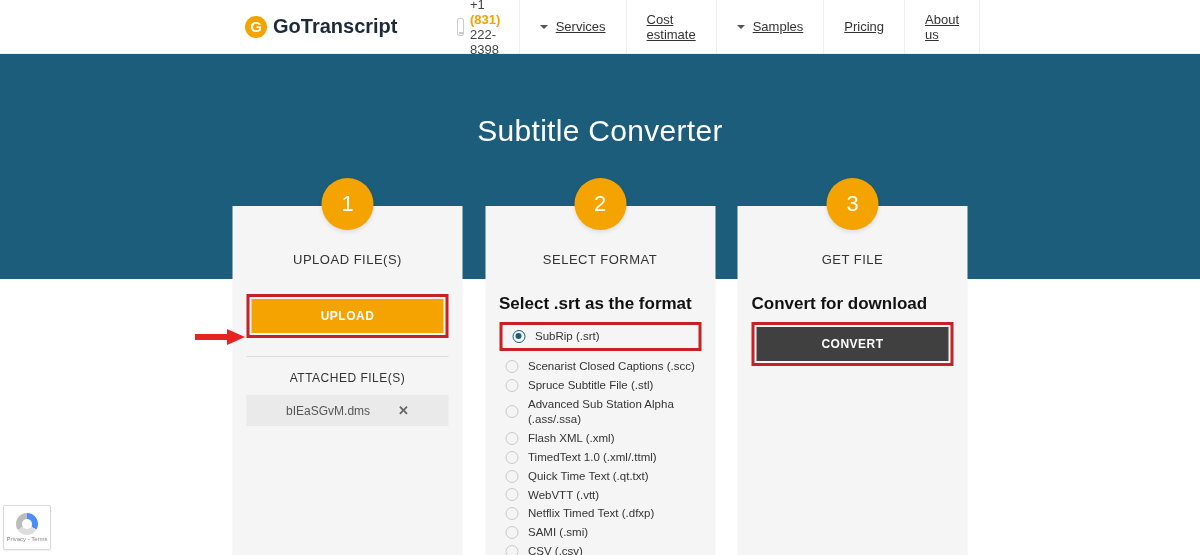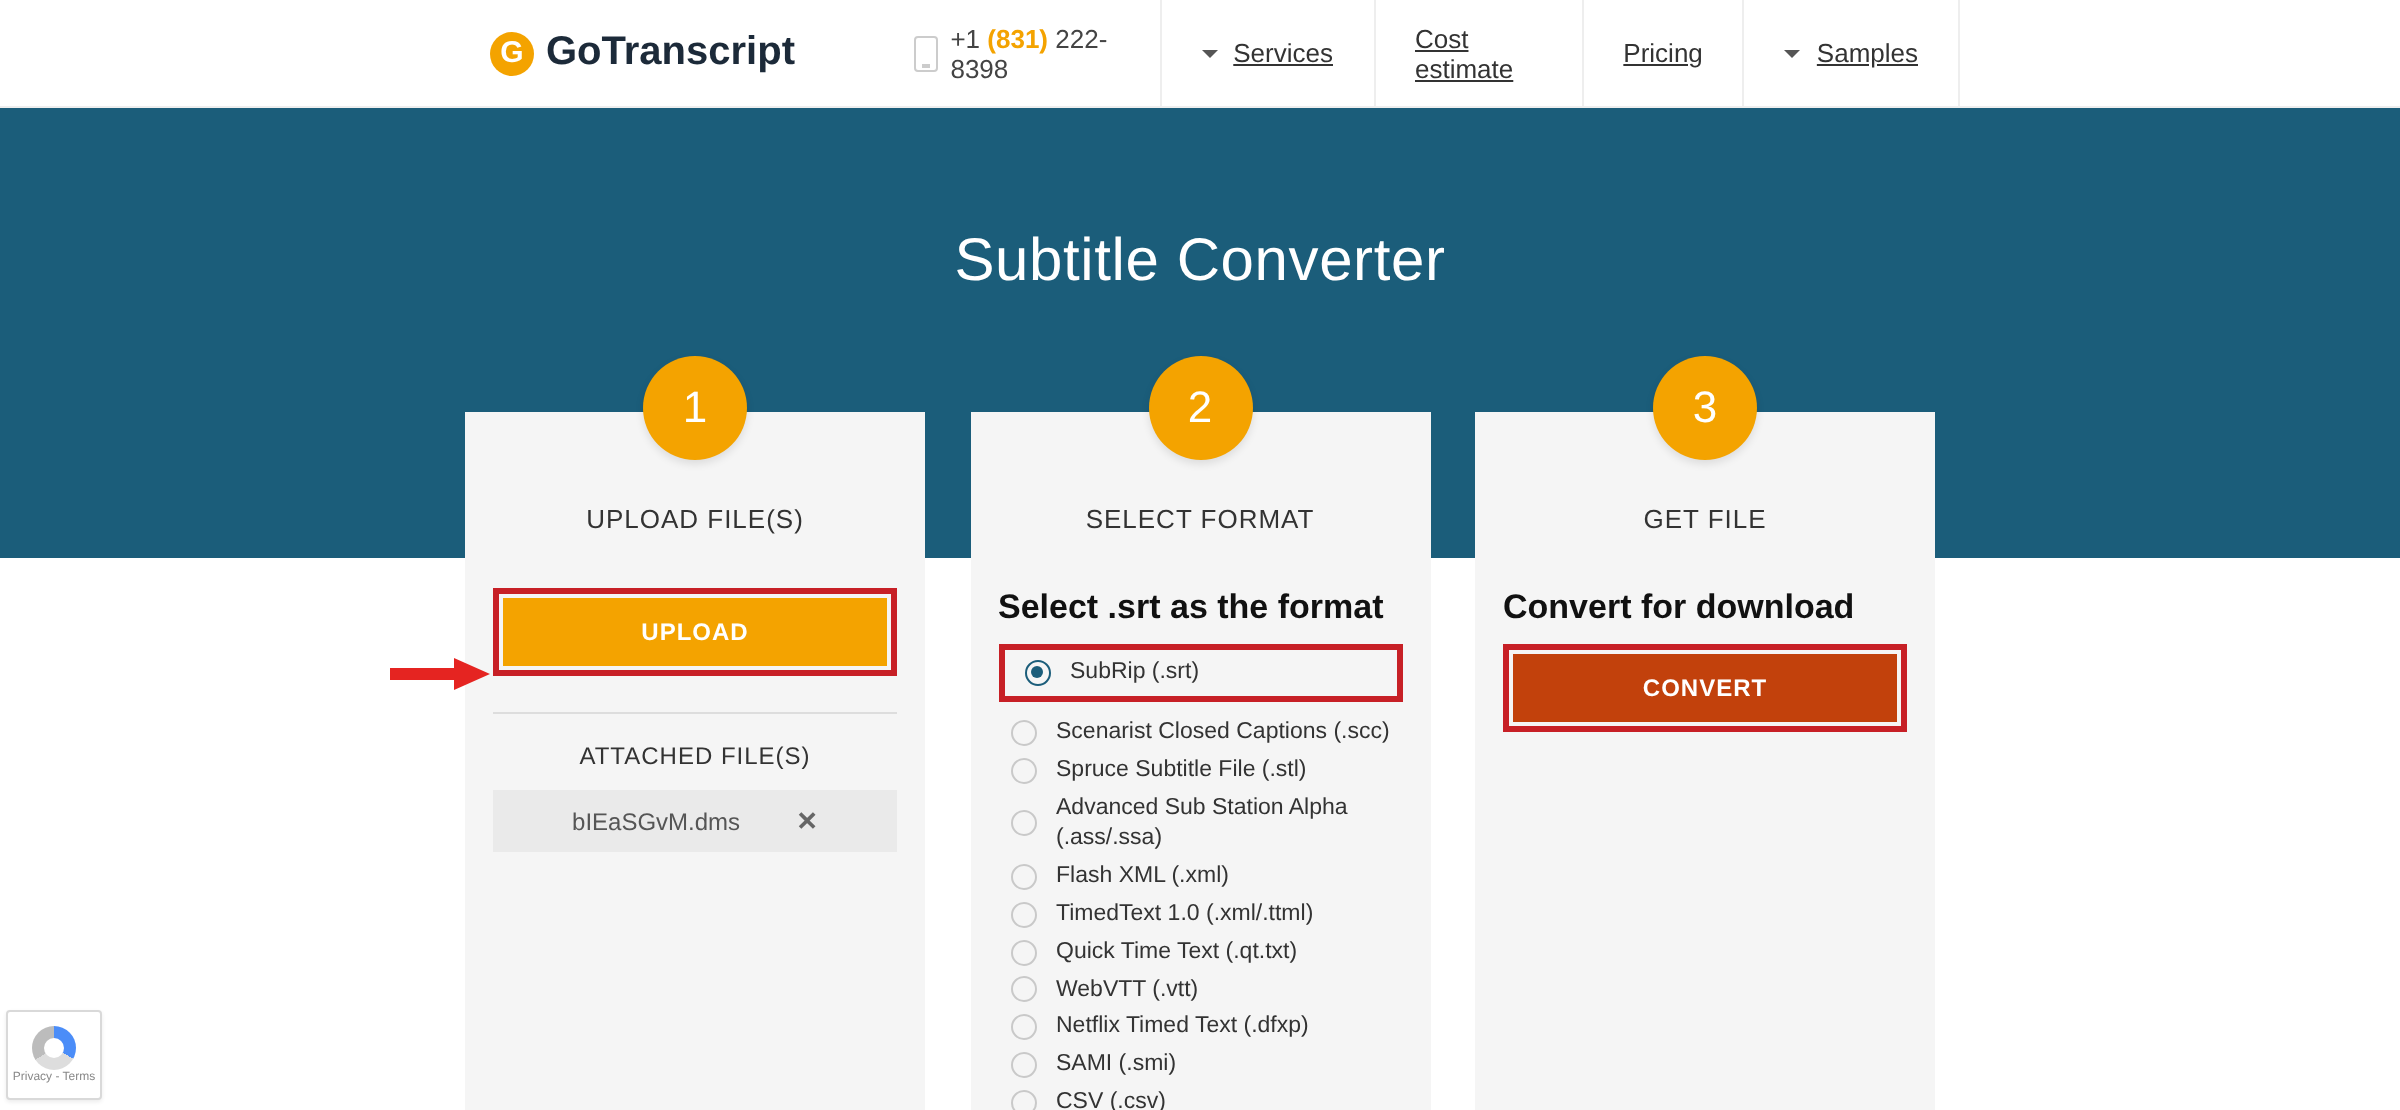--- a/index.html
+++ b/index.html
@@ -178,21 +178,21 @@
   .btn {
     background: #f4a300;
     color: #fff;
     font-size: 12px;
     font-weight: 600;
     letter-spacing: 0.5px;
     padding: 10px 0;
     text-align: center;
     cursor: pointer;
   }
-  .btn.convert { background: #c2410c; }
+  .btn.convert { background: #404040; }
 
   .attached-title {
     font-size: 12px;
     letter-spacing: 0.5px;
     color: #333;
     font-weight: 500;
     margin: 8px 0 10px 0;
     border-top: 1px solid #ddd;
     padding-top: 14px;
   }
@@ -329,25 +329,28 @@
     </div>
     <div class="nav" id="nav">
         <div class="nav-item">
           <span class="chev"></span>
           <span>Services</span>
         </div>
         <div class="nav-item">
           <span>Cost estimate</span>
         </div>
         <div class="nav-item">
-          <span>Pricing</span>
-        </div>
-        <div class="nav-item">
           <span class="chev"></span>
           <span>Samples</span>
+        </div>
+        <div class="nav-item">
+          <span>Pricing</span>
+        </div>
+        <div class="nav-item">
+          <span>About us</span>
         </div>
       </div>
   </div>
 
   <div class="hero">
     <h1>Subtitle Converter</h1>
   </div>
 
   <div class="cards-wrap" id="steps">
       <div class="card">

